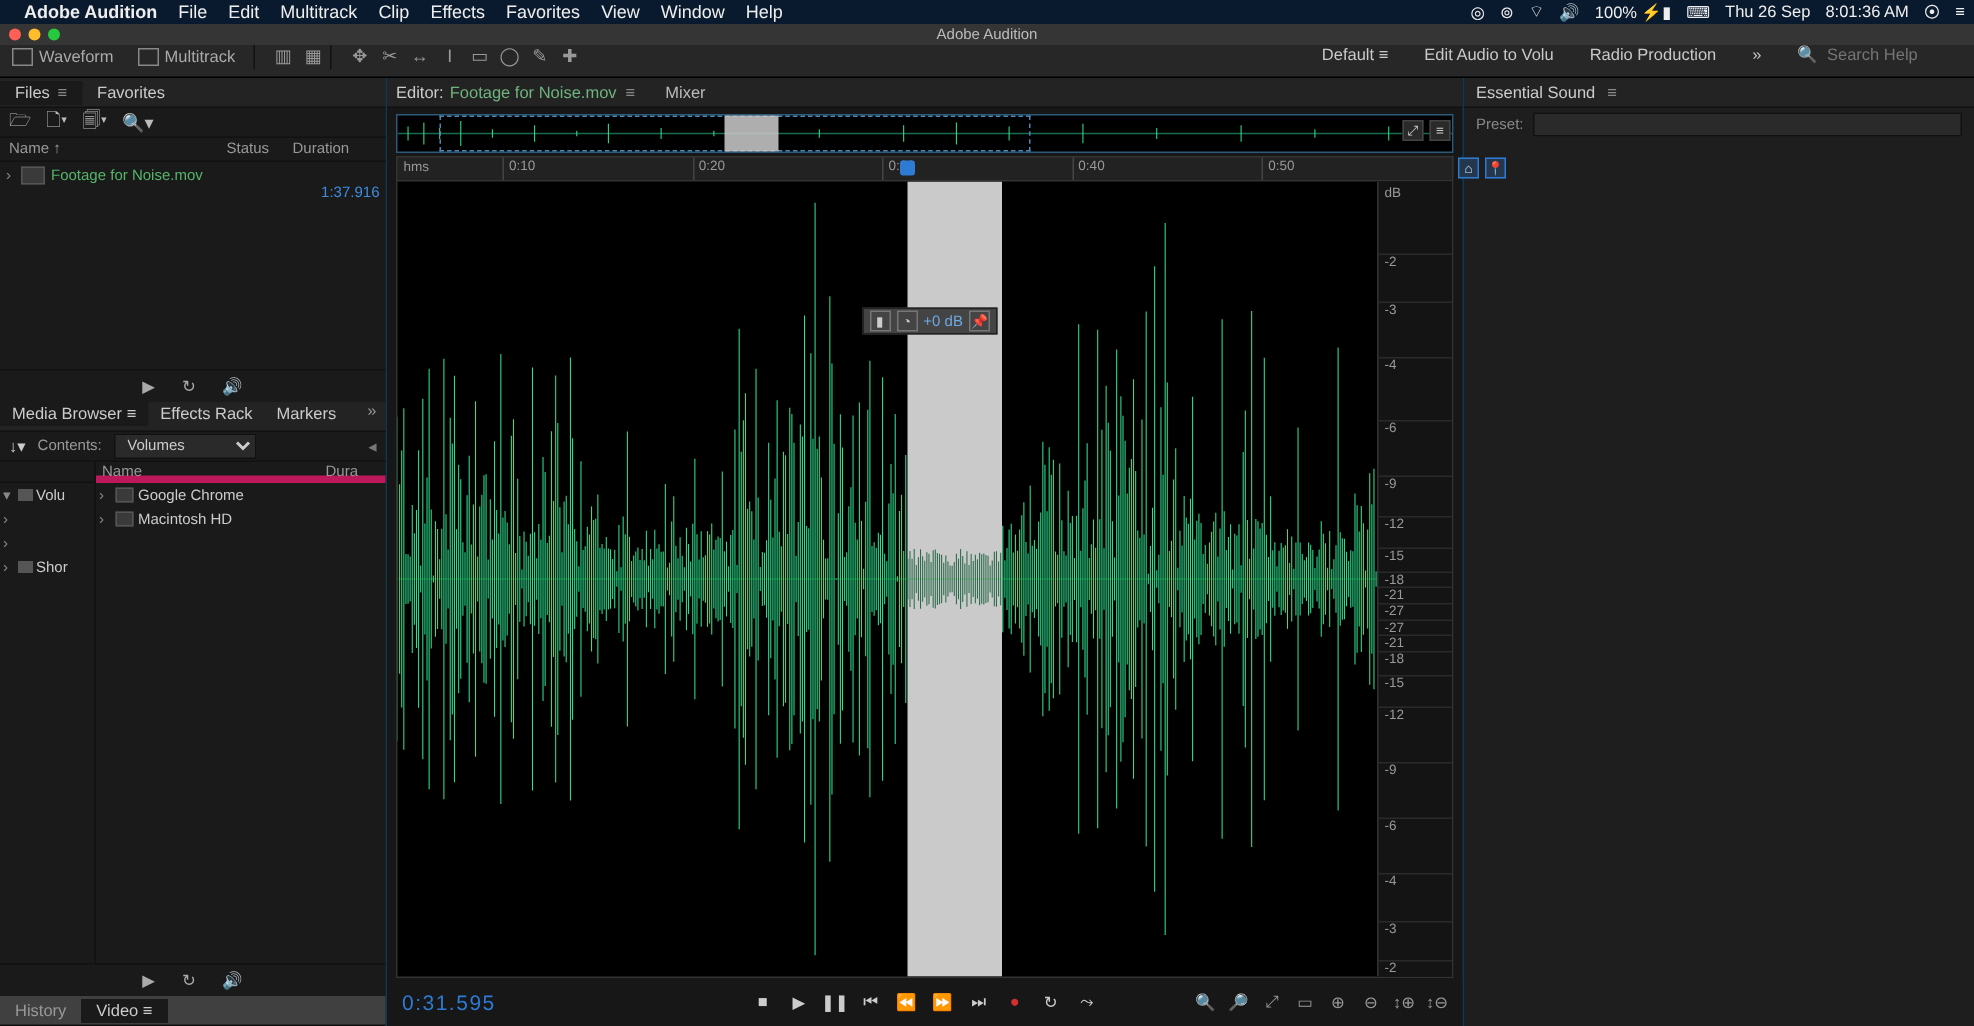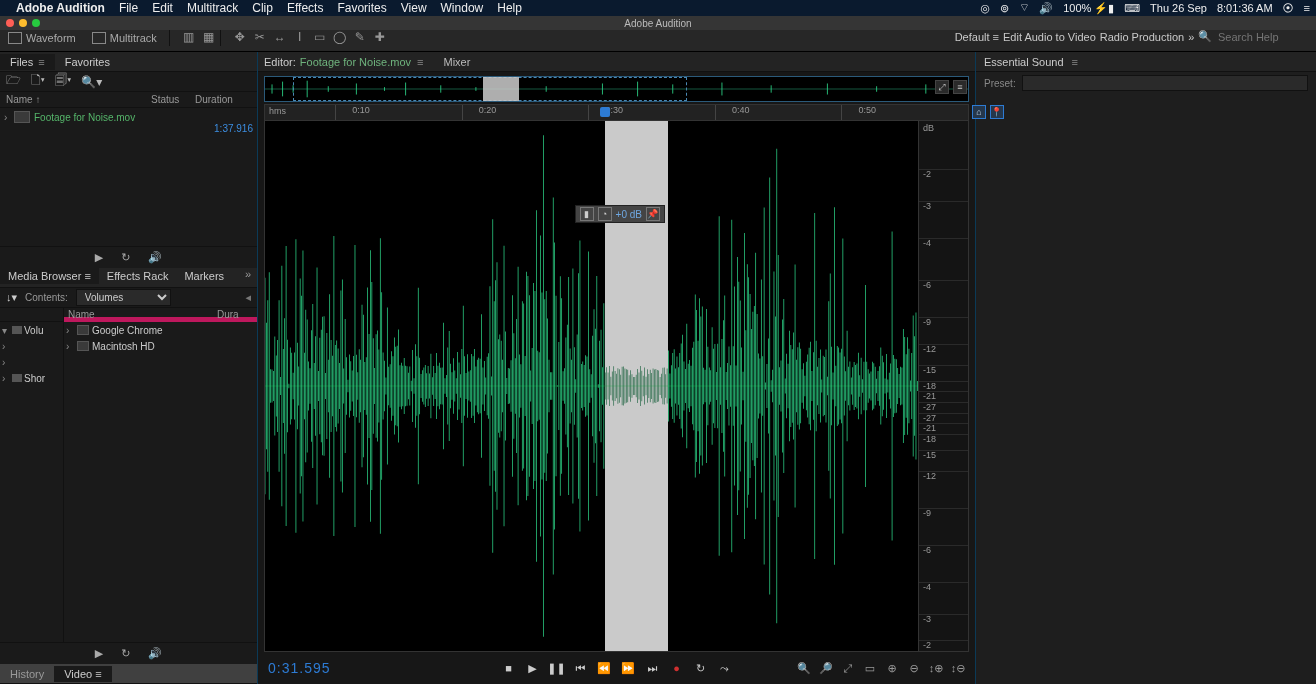--- a/index.html
+++ b/index.html
@@ -15,21 +15,21 @@
 .titlebar .lights span { width:8px; height:8px; border-radius:50%; display:block; }
 .c-red{background:#ff5f56;} .c-yel{background:#ffbd2e;} .c-grn{background:#27c93f;}
 .titlebar .tname { margin:0 auto; }
 .toolbar { background:#272727; height:22px; display:flex; align-items:flex-start; border-bottom:1px solid #000; }
 .toolbar .tbtn { padding:2px 8px; display:flex; align-items:center; color:#aaa; font-size:11px; gap:4px; }
 .toolbar .icon { width:14px; height:12px; border:1px solid #888; display:inline-block; }
 .toolbar .sep { width:1px; height:16px; background:#111; margin:0 4px; }
 .toolbar .tool-icons { display:flex; gap:6px; margin-left:8px; }
 .toolbar .tool-icons span { width:14px; height:14px; display:flex; align-items:center; justify-content:center; color:#999; font-size:12px; }
 .toolbar .active { color:#5fa4dc; }
-.workspace { margin-left:auto; display:flex; align-items:center; gap:4px; padding-right:8px; }
+.workspace { margin-left:auto; display:flex; align-items:center; gap:24px; padding-right:8px; }
 .workspace span { font-size:11px; color:#c9c9c9; }
 .workspace .ws-default { color:#5fa4dc; }
 .workspace .search { display:flex; align-items:center; gap:6px; color:#888; }
 .main { display:flex; height:632px; }
 .left-col { width:258px; background:#1e1e1e; display:flex; flex-direction:column; border-right:1px solid #0b3a57; }
 .panel-tabs { background:#232323; height:20px; display:flex; align-items:center; border-bottom:1px solid #111; }
 .panel-tabs .tab { padding:2px 10px; font-size:11px; color:#ccc; }
 .panel-tabs .tab.active { background:#1a1a1a; }
 .panel-tabs .menuicon { color:#888; margin-left:2px; }
 .files-body { flex:0 0 auto; background:#1a1a1a; }
@@ -73,21 +73,21 @@
 .editor-tabs { background:#232323; height:20px; display:flex; align-items:center; padding:0 6px; font-size:11px; border-bottom:1px solid #111; }
 .editor-tabs .lbl{ color:#ccc; margin-right:4px; }
 .editor-tabs .fname{ color:#6fb37d; }
 .editor-tabs .mixer{ margin-left:20px; color:#bbb; }
 .overview { height:26px; background:#000; margin:4px 6px 2px 6px; position:relative; border:1px solid #2b5a7a; }
 .overview .sel-box { position:absolute; top:0; bottom:0; background:#ccc; opacity:.85; }
 .overview .range-box { position:absolute; top:0; bottom:0; border:1px dashed #4a88b4; }
 .ov-side-icons { position:absolute; right:8px; top:28px; display:flex; gap:4px; }
 .ov-side-icons span{ width:14px; height:14px; background:#2a2a2a; border:1px solid #444; display:flex; align-items:center; justify-content:center; font-size:9px; color:#ccc; }
 .ruler { height:16px; background:#222; margin:0 6px; position:relative; border:1px solid #333; border-bottom:none; font-size:9px; color:#999; }
-.ruler .tick { position:absolute; top:0; height:100%; border-left:1px solid #444; padding-left:16px; }
+.ruler .tick { position:absolute; top:0; height:100%; border-left:1px solid #444; padding-left:3px; }
 .ruler .hms { position:absolute; left:4px; top:1px; }
 .ruler .playhead { position:absolute; top:2px; width:10px; height:10px; background:#2d7bd4; border-radius:2px; transform:translateX(-50%); }
 .rul-side { position:absolute; right:-36px; top:0; display:flex; gap:4px; }
 .rul-side span{ width:14px; height:14px; background:#25374c; border:1px solid #2d7bd4; font-size:9px; display:flex;align-items:center;justify-content:center; color:#cfe3f6;}
 .waveform { flex:1; background:#000; margin:0 6px; position:relative; border:1px solid #333; overflow:hidden; }
 .waveform .sel { position:absolute; top:0; bottom:0; background:rgba(230,230,230,.88); }
 .waveform svg { position:absolute; inset:0; width:100%; height:100%; }
 .hud { position:absolute; background:#444; border:1px solid #222; display:flex; align-items:center; gap:4px; padding:1px 4px; font-size:10px; z-index:5; }
 .hud .hicon{ width:14px; height:14px; border:1px solid #777; display:flex; align-items:center; justify-content:center; font-size:9px; color:#ccc; }
 .hud .val{ color:#6fa8e2; }
@@ -167,21 +167,21 @@
     <span>✂</span>
     <span>↔</span>
     <span class="active">I</span>
     <span>▭</span>
     <span>◯</span>
     <span>✎</span>
     <span>✚</span>
   </div>
   <div class="workspace">
     <span class="ws-default"><span>Default</span> <span>≡</span></span>
-    <span>Edit Audio to Video</span>
+    <span>Edit Audio to Volu</span>
     <span>Radio Production</span>
     <span>»</span>
     <span class="search">
       <span>🔍</span>
       <input style="background: transparent; border: none; color: rgb(204, 204, 204); font-size: 11px; width: 90px; outline: none;" placeholder="Search Help">
     </span>
   </div>
 </div>
 
 <div class="main">

